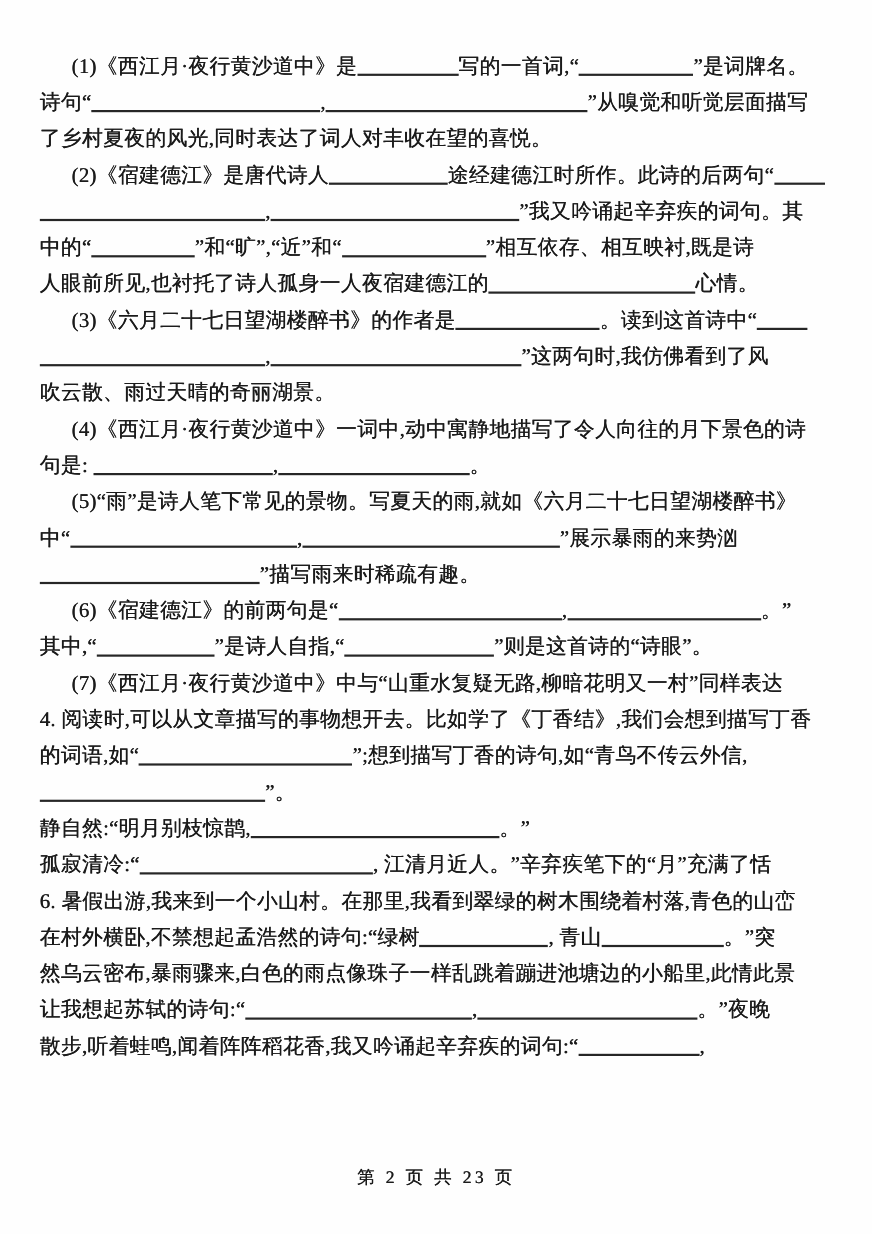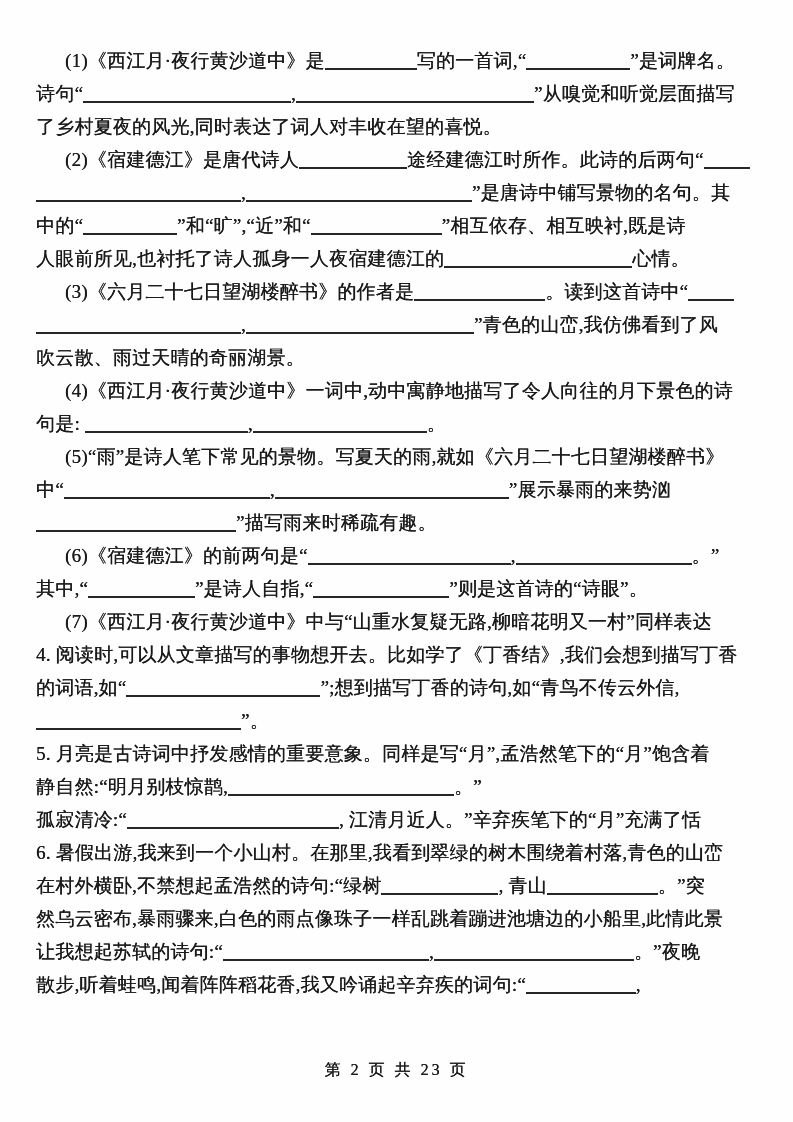--- a/index.html
+++ b/index.html
@@ -34,38 +34,37 @@
 </style>
 </head>
 <body>
 
 <div class="page">
   <div class="content">
       <div class="line indent"><span>(1)《西江月·夜行黄沙道中》是</span><span class="blank" style="width: 92px;"></span><span>写的一首词,“</span><span class="blank" style="width: 104px;"></span><span>”是词牌名。</span></div>
       <div class="line"><span>诗句“</span><span class="blank" style="width: 208px;"></span><span>,</span><span class="blank" style="width: 238px;"></span><span>”从嗅觉和听觉层面描写</span></div>
       <div class="line"><span>了乡村夏夜的风光,同时表达了词人对丰收在望的喜悦。</span></div>
       <div class="line indent"><span>(2)《宿建德江》是唐代诗人</span><span class="blank" style="width: 108px;"></span><span>途经建德江时所作。此诗的后两句“</span><span class="blank" style="width: 46px;"></span></div>
-      <div class="line"><span class="blank" style="width: 205px;"></span><span>,</span><span class="blank" style="width: 226px;"></span><span>”是唐诗中铺写景物的名句。其</span></div>
+      <div class="line"><span class="blank" style="width: 205px;"></span><span>,</span><span class="blank" style="width: 226px;"></span><span>”我又吟诵起辛弃疾的词句。其</span></div>
       <div class="line"><span>中的“</span><span class="blank" style="width: 94px;"></span><span>”和“旷”,“近”和“</span><span class="blank" style="width: 131px;"></span><span>”相互依存、相互映衬,既是诗</span></div>
       <div class="line"><span>人眼前所见,也衬托了诗人孤身一人夜宿建德江的</span><span class="blank" style="width: 188px;"></span><span>心情。</span></div>
       <div class="line indent"><span>(3)《六月二十七日望湖楼醉书》的作者是</span><span class="blank" style="width: 131px;"></span><span>。读到这首诗中“</span><span class="blank" style="width: 46px;"></span></div>
-      <div class="line"><span class="blank" style="width: 205px;"></span><span>,</span><span class="blank" style="width: 228px;"></span><span>”青色的山峦,我仿佛看到了风</span></div>
+      <div class="line"><span class="blank" style="width: 205px;"></span><span>,</span><span class="blank" style="width: 228px;"></span><span>”这两句时,我仿佛看到了风</span></div>
       <div class="line"><span>吹云散、雨过天晴的奇丽湖景。</span></div>
       <div class="line indent"><span>(4)《西江月·夜行黄沙道中》一词中,动中寓静地描写了令人向往的月下景色的诗</span></div>
       <div class="line"><span>句是: </span><span class="blank" style="width: 163px;"></span><span>,</span><span class="blank" style="width: 174px;"></span><span>。</span></div>
       <div class="line indent"><span>(5)“雨”是诗人笔下常见的景物。写夏天的雨,就如《六月二十七日望湖楼醉书》</span></div>
       <div class="line"><span>中“</span><span class="blank" style="width: 206px;"></span><span>,</span><span class="blank" style="width: 234px;"></span><span>”展示暴雨的来势汹</span></div>
       <div class="line"><span class="blank" style="width: 200px;"></span><span>”描写雨来时稀疏有趣。</span></div>
       <div class="line indent"><span>(6)《宿建德江》的前两句是“</span><span class="blank" style="width: 203px;"></span><span>,</span><span class="blank" style="width: 176px;"></span><span>。”</span></div>
       <div class="line"><span>其中,“</span><span class="blank" style="width: 107px;"></span><span>”是诗人自指,“</span><span class="blank" style="width: 136px;"></span><span>”则是这首诗的“诗眼”。</span></div>
       <div class="line indent"><span>(7)《西江月·夜行黄沙道中》中与“山重水复疑无路,柳暗花明又一村”同样表达</span></div>
       <div class="line"><span>4. 阅读时,可以从文章描写的事物想开去。比如学了《丁香结》,我们会想到描写丁香</span></div>
       <div class="line"><span>的词语,如“</span><span class="blank" style="width: 194px;"></span><span>”;想到描写丁香的诗句,如“青鸟不传云外信,</span></div>
       <div class="line"><span class="blank" style="width: 205px;"></span><span>”。</span></div>
-      <div class="line"><span>5. 月亮是古诗词中抒发感情的重要意象。同样是写“月”,孟浩然笔下的“月”饱含着</span></div>
       <div class="line"><span>静自然:“明月别枝惊鹊,</span><span class="blank" style="width: 226px;"></span><span>。”</span></div>
       <div class="line"><span>孤寂清冷:“</span><span class="blank" style="width: 212px;"></span><span>, 江清月近人。”辛弃疾笔下的“月”充满了恬</span></div>
       <div class="line"><span>6. 暑假出游,我来到一个小山村。在那里,我看到翠绿的树木围绕着村落,青色的山峦</span></div>
       <div class="line"><span>在村外横卧,不禁想起孟浩然的诗句:“绿树</span><span class="blank" style="width: 117px;"></span><span>, 青山</span><span class="blank" style="width: 111px;"></span><span>。”突</span></div>
       <div class="line"><span>然乌云密布,暴雨骤来,白色的雨点像珠子一样乱跳着蹦进池塘边的小船里,此情此景</span></div>
       <div class="line"><span>让我想起苏轼的诗句:“</span><span class="blank" style="width: 206px;"></span><span>,</span><span class="blank" style="width: 200px;"></span><span>。”夜晚</span></div>
       <div class="line"><span>散步,听着蛙鸣,闻着阵阵稻花香,我又吟诵起辛弃疾的词句:“</span><span class="blank" style="width: 110px;"></span><span>,</span></div>
     </div>
   <div class="footer">第 2 页 共 23 页</div>
 </div>

